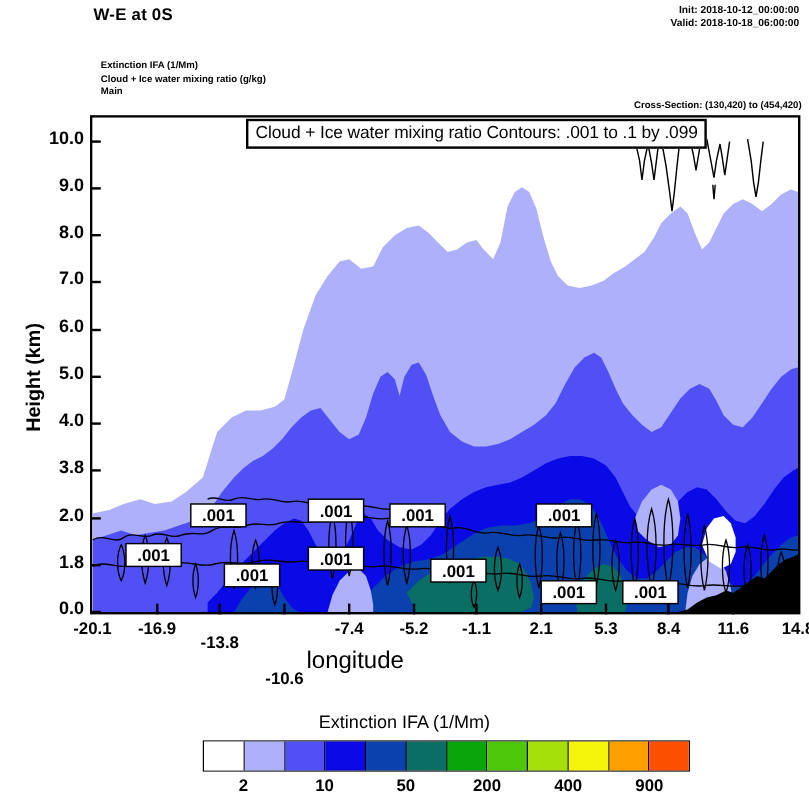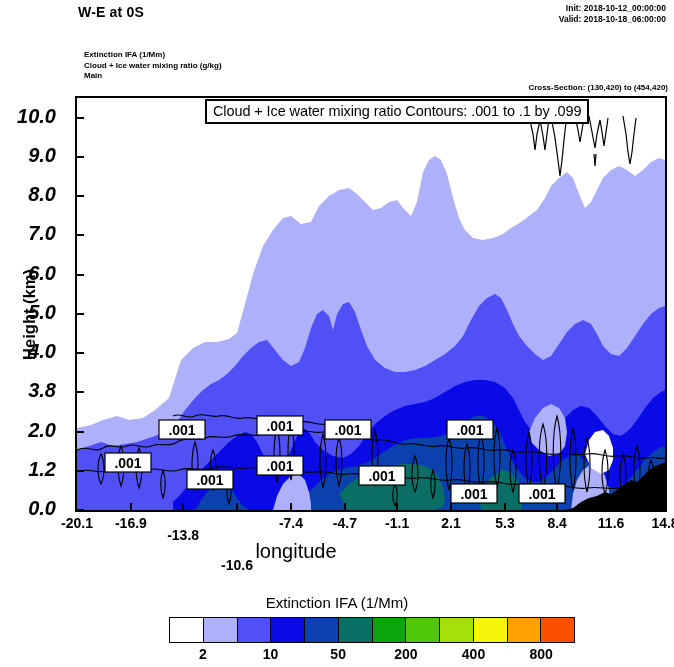--- a/index.html
+++ b/index.html
@@ -16,21 +16,21 @@
   
   #plot-frame{left:75px;top:96px;width:592px;height:416px;border:2px solid #000;box-sizing:border-box;background:#fff;}
   #plot-clip{position:absolute;left:77px;top:98px;width:588px;height:412px;overflow:hidden;}
   #plot-svg{display:block;}
 
   
   #contour-title{left:205px;top:99px;border:2px solid #000;background:#fff;
      padding:2px 6px 3px 6px;font-size:14.5px;font-weight:normal;letter-spacing:-.1px;z-index:6;}
 
   
-  .ytick-lab{position:absolute;right:14px;font-size:20px;font-weight:bold;text-align:right;width:56px;line-height:10px;font-style:italic;}
+  .ytick-lab{position:absolute;right:0;font-size:15px;font-weight:bold;text-align:right;width:56px;line-height:10px;}
   #ylabels{left:8px;top:96px;width:62px;height:416px;}
   .ytick{position:absolute;left:75px;width:9px;height:2px;background:#000;}
   #ylab-axis{left:-26px;top:305px;width:110px;text-align:center;font-size:16.5px;font-weight:bold;
      transform:rotate(-90deg);transform-origin:50% 50%;}
 
   #xlabels{left:0;top:515px;width:544px;height:22px;}
   .xtick-lab{position:absolute;font-size:14px;font-weight:bold;text-align:center;width:60px;line-height:16px;}
   .xtick{position:absolute;top:503px;width:2px;height:9px;background:#000;}
   #xlab-axis{left:0;top:540px;width:592px;text-align:center;font-size:20px;}
 
@@ -247,39 +247,39 @@
       </g>
     </g>
   </g>
 </svg>
 </div>
 
 <div class="abs" id="contour-title">Cloud + Ice water mixing ratio Contours: .001 to .1 by .099</div>
 
 <div class="abs" id="ylabels">
     <div class="ytick-lab" style="top: 407px;">0.0</div>
-    <div class="ytick-lab" style="top: 367.762px;">1.2</div>
+    <div class="ytick-lab" style="top: 367.762px;">1.8</div>
     <div class="ytick-lab" style="top: 328.524px;">2.0</div>
     <div class="ytick-lab" style="top: 289.286px;">3.8</div>
     <div class="ytick-lab" style="top: 250.048px;">4.0</div>
     <div class="ytick-lab" style="top: 210.81px;">5.0</div>
     <div class="ytick-lab" style="top: 171.571px;">6.0</div>
     <div class="ytick-lab" style="top: 132.333px;">7.0</div>
     <div class="ytick-lab" style="top: 93.0952px;">8.0</div>
     <div class="ytick-lab" style="top: 53.8571px;">9.0</div>
     <div class="ytick-lab" style="top: 14.619px;">10.0</div>
   </div>
 <div class="abs" id="ylab-axis">Height (km)</div>
 <div class="abs" id="xlabels">
     <div class="xtick-lab" style="left: 47px;">-20.1</div>
     <div class="xtick-lab" style="left: 100.914px;">-16.9</div>
     <div class="xtick-lab" style="left: 153.143px; margin-top: 12px;">-13.8</div>
     <div class="xtick-lab" style="left: 207.057px; margin-top: 42px;">-10.6</div>
     <div class="xtick-lab" style="left: 260.971px;">-7.4</div>
-    <div class="xtick-lab" style="left: 314.885px;">-4.7</div>
+    <div class="xtick-lab" style="left: 314.885px;">-5.2</div>
     <div class="xtick-lab" style="left: 367.115px;">-1.1</div>
     <div class="xtick-lab" style="left: 421.029px;">2.1</div>
     <div class="xtick-lab" style="left: 474.943px;">5.3</div>
     <div class="xtick-lab" style="left: 527.172px;">8.4</div>
     <div class="xtick-lab" style="left: 581.086px;">11.6</div>
     <div class="xtick-lab" style="left: 635px;">14.8</div>
   </div>
 <div class="abs" id="xlab-axis">longitude</div>
 
 <div class="abs" id="cbar-title">Extinction IFA  (1/Mm)</div>
@@ -296,21 +296,21 @@
     <div class="cbar-cell" style="background: rgb(245, 245, 10);"></div>
     <div class="cbar-cell" style="background: rgb(255, 160, 0);"></div>
     <div class="cbar-cell" style="background: rgb(250, 80, 0);"></div>
   </div>
 <div class="abs" id="cbar-ticklabels">
     <div class="cb-lab" style="left: 177.833px;">2</div>
     <div class="cb-lab" style="left: 245.5px;">10</div>
     <div class="cb-lab" style="left: 313.167px;">50</div>
     <div class="cb-lab" style="left: 380.833px;">200</div>
     <div class="cb-lab" style="left: 448.5px;">400</div>
-    <div class="cb-lab" style="left: 516.167px;">800</div>
+    <div class="cb-lab" style="left: 516.167px;">900</div>
   </div>
 
 <div class="ytick" style="top: 509px;"></div>
 <div class="ytick" style="top: 469.762px;"></div>
 <div class="ytick" style="top: 430.524px;"></div>
 <div class="ytick" style="top: 391.286px;"></div>
 <div class="ytick" style="top: 352.048px;"></div>
 <div class="ytick" style="top: 312.81px;"></div>
 <div class="ytick" style="top: 273.571px;"></div>
 <div class="ytick" style="top: 234.333px;"></div>

